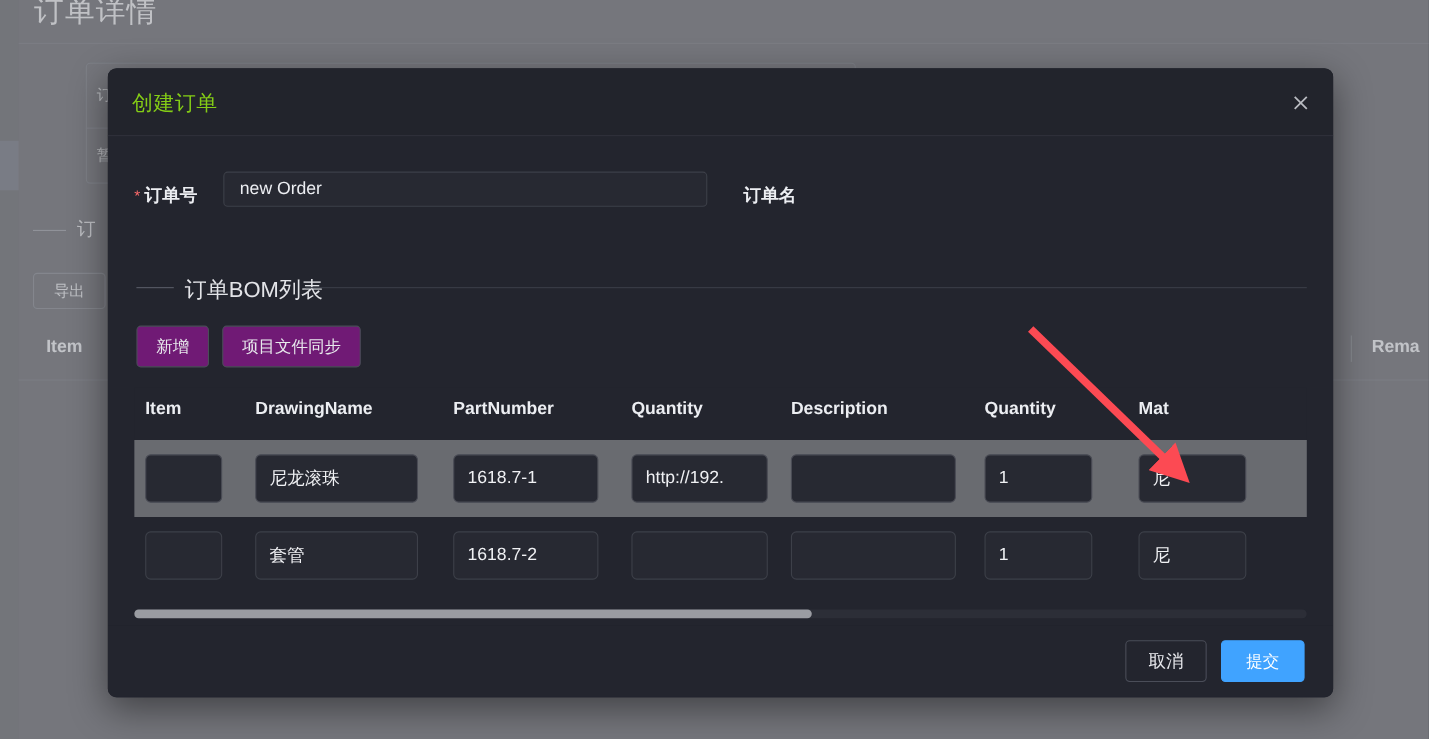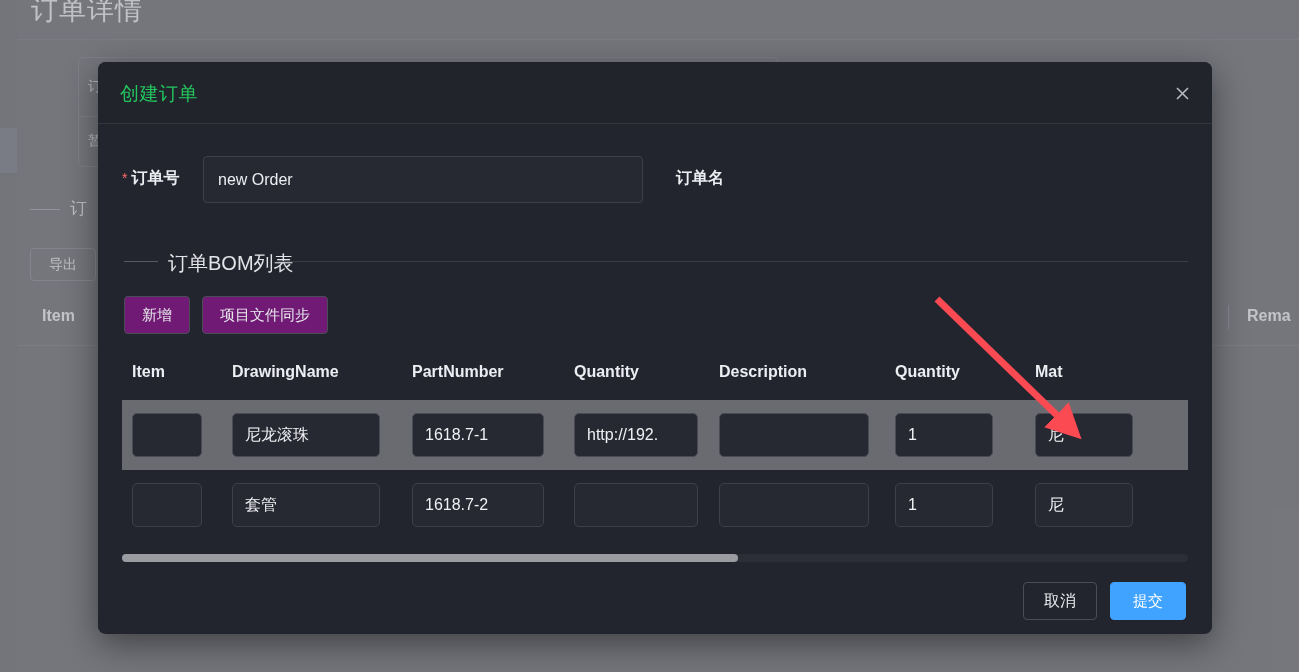--- a/index.html
+++ b/index.html
@@ -92,21 +92,21 @@
     box-shadow: 0 10px 34px rgba(0,0,0,0.45);
     overflow: hidden;
   }
   .modal-header {
     position: relative; height: 62px;
     border-bottom: 1px solid #34363f;
     background: #22242c;
   }
   .modal-title {
     position: absolute; left: 22px; top: 19px;
-    font-size: 19px; color: #22c55e; letter-spacing: .5px; text-align: right;
+    font-size: 19px; color: #84cc16; letter-spacing: .5px; text-align: right;
   }
   .modal-close {
     position: absolute; right: 18px; top: 19px;
     width: 24px; height: 24px;
     display: flex; align-items: center; justify-content: center;
     color: #b9bbc1; font-size: 17px; cursor: pointer;
     line-height: 1;
   }
   .modal-body {
     position: relative;
@@ -122,21 +122,21 @@
   }
 
   
   .form-row { position: absolute; left: 0; top: 32px; width: 100%; height: 46px; }
   .field-label {
     position: absolute; font-size: 16px; font-weight: bold; color: #eceef2;
     top: 12px; white-space: nowrap;
   }
   .req-star { color: #ff6b6b; font-weight: normal; margin-right: 4px; font-size: 14px; }
   .field-input {
-    position: absolute; top: 0; height: 47px;
+    position: absolute; top: 0; height: 32px;
     background: #272932; border: 1px solid #3d4049; border-radius: 4px;
     color: #eceef2; font-size: 16px; padding: 0 14px;
     font-family: inherit; outline: none;
   }
   #f-ordercode-label { left: 24px; }
   #f-ordercode { left: 105px; width: 440px; }
   #f-ordername-label { left: 578px; }
   #f-ordername { left: 652px; width: 442px; }
 
   

